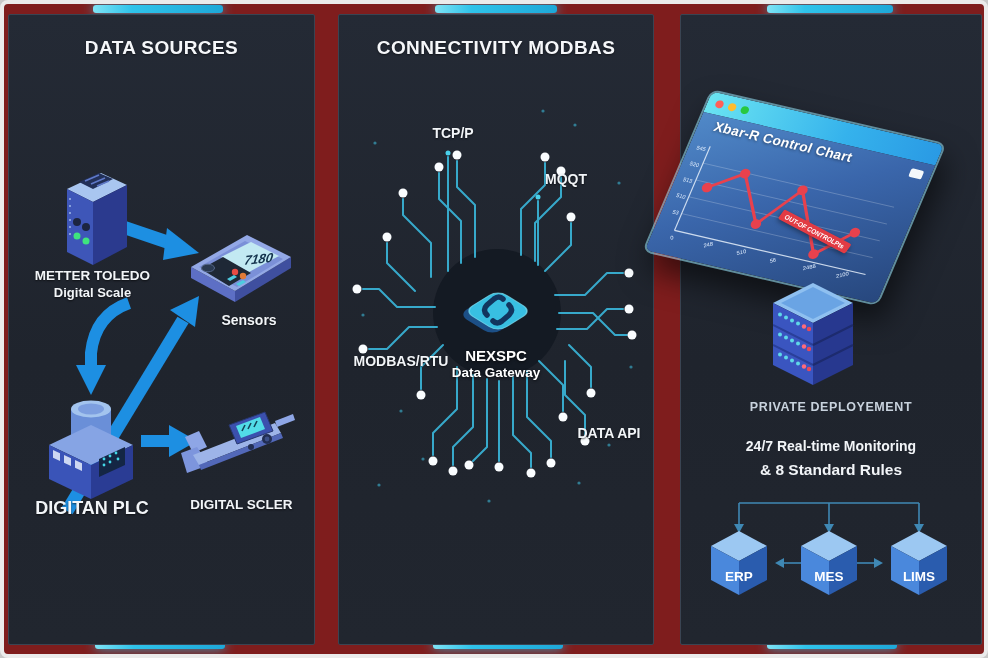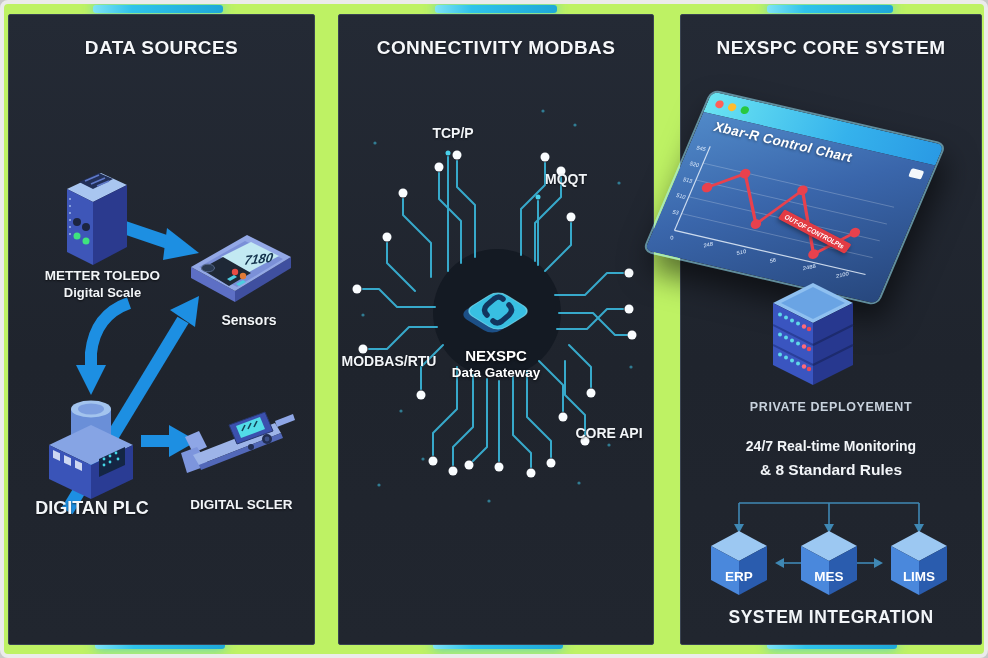--- a/index.html
+++ b/index.html
@@ -1,17 +1,17 @@
 <!DOCTYPE html>
 <html><head>
 <meta charset="utf-8">
 <style>
   html,body{margin:0;padding:0;background:#c9c9c9;font-family:"Liberation Sans",sans-serif;}
   .frame{position:relative;width:988px;height:658px;box-sizing:border-box;border:4px solid #ebebeb;
-         border-radius:8px;background:#bef264;overflow:hidden;}
+         border-radius:8px;background:#7f1d1d;overflow:hidden;}
   .canvas{position:absolute;left:0;top:0;width:980px;height:650px;}
   .panel{position:absolute;top:10px;height:629px;background:linear-gradient(180deg,#242a35 0%,#1f242d 55%,#21262f 100%);
          border:1px solid #3a4452;border-radius:2px;}
   .panel-title{position:absolute;top:22px;left:0;right:0;text-align:center;font-size:19px;font-weight:bold;
          color:#f5f7fa;letter-spacing:.4px;text-shadow:0 1px 2px rgba(0,0,0,.5);}
   .accent-bar{position:absolute;height:8px;border-radius:3px;
          background:linear-gradient(90deg,#7fe3f5,#2fc3ea 30%,#1ea8d8);
          box-shadow:0 0 12px rgba(47,195,234,.85);}
   .label{position:absolute;text-align:center;color:#f2f5f8;font-weight:bold;line-height:1.25;
          text-shadow:0 1px 2px rgba(0,0,0,.6);}
@@ -79,21 +79,21 @@
             <circle cx="23" cy="48" r="1"></circle>
         <circle cx="23" cy="55" r="1"></circle>
             <circle cx="23" cy="62" r="1"></circle>
             <circle cx="23" cy="69" r="1"></circle>
           </g>
       <circle cx="30" cy="57" r="4" fill="#1c2540"></circle>
           <circle cx="39" cy="62" r="4" fill="#1c2540"></circle>
       <circle cx="30" cy="71" r="3.5" fill="#3fe47e"></circle>
           <circle cx="39" cy="76" r="3.5" fill="#3fe47e"></circle>
     </svg>
-    <div class="label" style="left:16px;top:253px;width:155px;font-size:13.5px;">
+    <div class="label" style="left:6px;top:253px;width:155px;font-size:13.5px;">
       <div>METTER TOLEDO</div>
       <div class="sublabel">Digital Scale</div>
     </div>
 
     <svg class="illus" style="left:168px;top:190px;" width="128" height="115" viewBox="0 0 128 115">
       <polygon points="14,73 58,97 58,86 14,62" fill="#5d6fc5"></polygon>
       <polygon points="58,97 114,63 114,52 58,86" fill="#3f4f9f"></polygon>
       <polygon points="14,62 70,30 114,52 58,86" fill="#93a8e6"></polygon>
       <polygon points="22,62 68,36 106,54 60,82" fill="#7b90d8"></polygon>
       <polygon points="44,52 74,37 102,51 72,67" fill="#c2e9f2"></polygon>
@@ -226,26 +226,25 @@
         <rect x="-24" y="-24" width="48" height="48" rx="12" fill="#38bfe2"></rect>
         <rect x="-24" y="-24" width="48" height="48" rx="12" fill="none" stroke="#7fe0f2" stroke-width="1.5" opacity="0.7"></rect>
       </g>
       <path d="M26,38 q-5,-5 0,-10 l7,-6 q5,-4 9,0 M48,28 q5,5 0,10 l-7,6 q-5,4 -9,0" fill="none" stroke="#12355e" stroke-width="5.5" stroke-linecap="round"></path>
     </svg>
     <div class="gateway-text" style="top:350px;font-size:13.5px;">Data Gateway</div>
     <div class="gateway-text" style="top:332px;font-size:15px;">NEXSPC</div>
 
     <div class="label proto" style="left:64px;top:110px;width:100px;">TCP/P</div>
     <div class="label proto" style="left:148px;top:156px;width:100px;text-align:right;">MQQT</div>
-    <div class="label proto" style="left:0px;top:338px;width:100px;">MODBAS/RTU</div>
-    <div class="label proto" style="left:220px;top:410px;width:100px;">CORE API</div>
+    <div class="label proto" style="left:12px;top:338px;width:100px;">MODBAS/RTU</div>
+    <div class="label proto" style="left:220px;top:410px;width:100px;">DATA API</div>
   </div>
 
   <div class="panel" style="left:676px;width:300px;">
-    <div class="panel-title">NEXSPC CORE SYSTEM</div>
 
     <div class="window">
       <div class="titlebar">
         <span class="tl-dot" style="left:8px;background:#ff5f57;"></span>
         <span class="tl-dot" style="left:21px;background:#febc2e;"></span>
         <span class="tl-dot" style="left:34px;background:#28c840;"></span>
       </div>
       <div class="chart-area">
         <div class="chart-title">Xbar-R Control Chart</div>
         <div class="win-btn"></div>
@@ -358,17 +357,16 @@
         <polygon points="130,70 158,55 158,89 130,104" fill="#2a5cae"></polygon>
         <text x="130" y="90" font-size="13.5" font-weight="bold" fill="#fff" text-anchor="middle">MES</text>
       </g>
       <g>
         <polygon points="220,40 248,55 220,70 192,55" fill="#9cc8f2"></polygon>
         <polygon points="192,55 220,70 220,104 192,89" fill="#4a88dc"></polygon>
         <polygon points="220,70 248,55 248,89 220,104" fill="#2a5cae"></polygon>
         <text x="220" y="90" font-size="13.5" font-weight="bold" fill="#fff" text-anchor="middle">LIMS</text>
       </g>
     </svg>
-    <div class="center-note" style="top:592px;font-size:17.5px;letter-spacing:.5px;">SYSTEM INTEGRATION</div>
   </div>
 
 </div>
 </div>
 
 </body></html>

